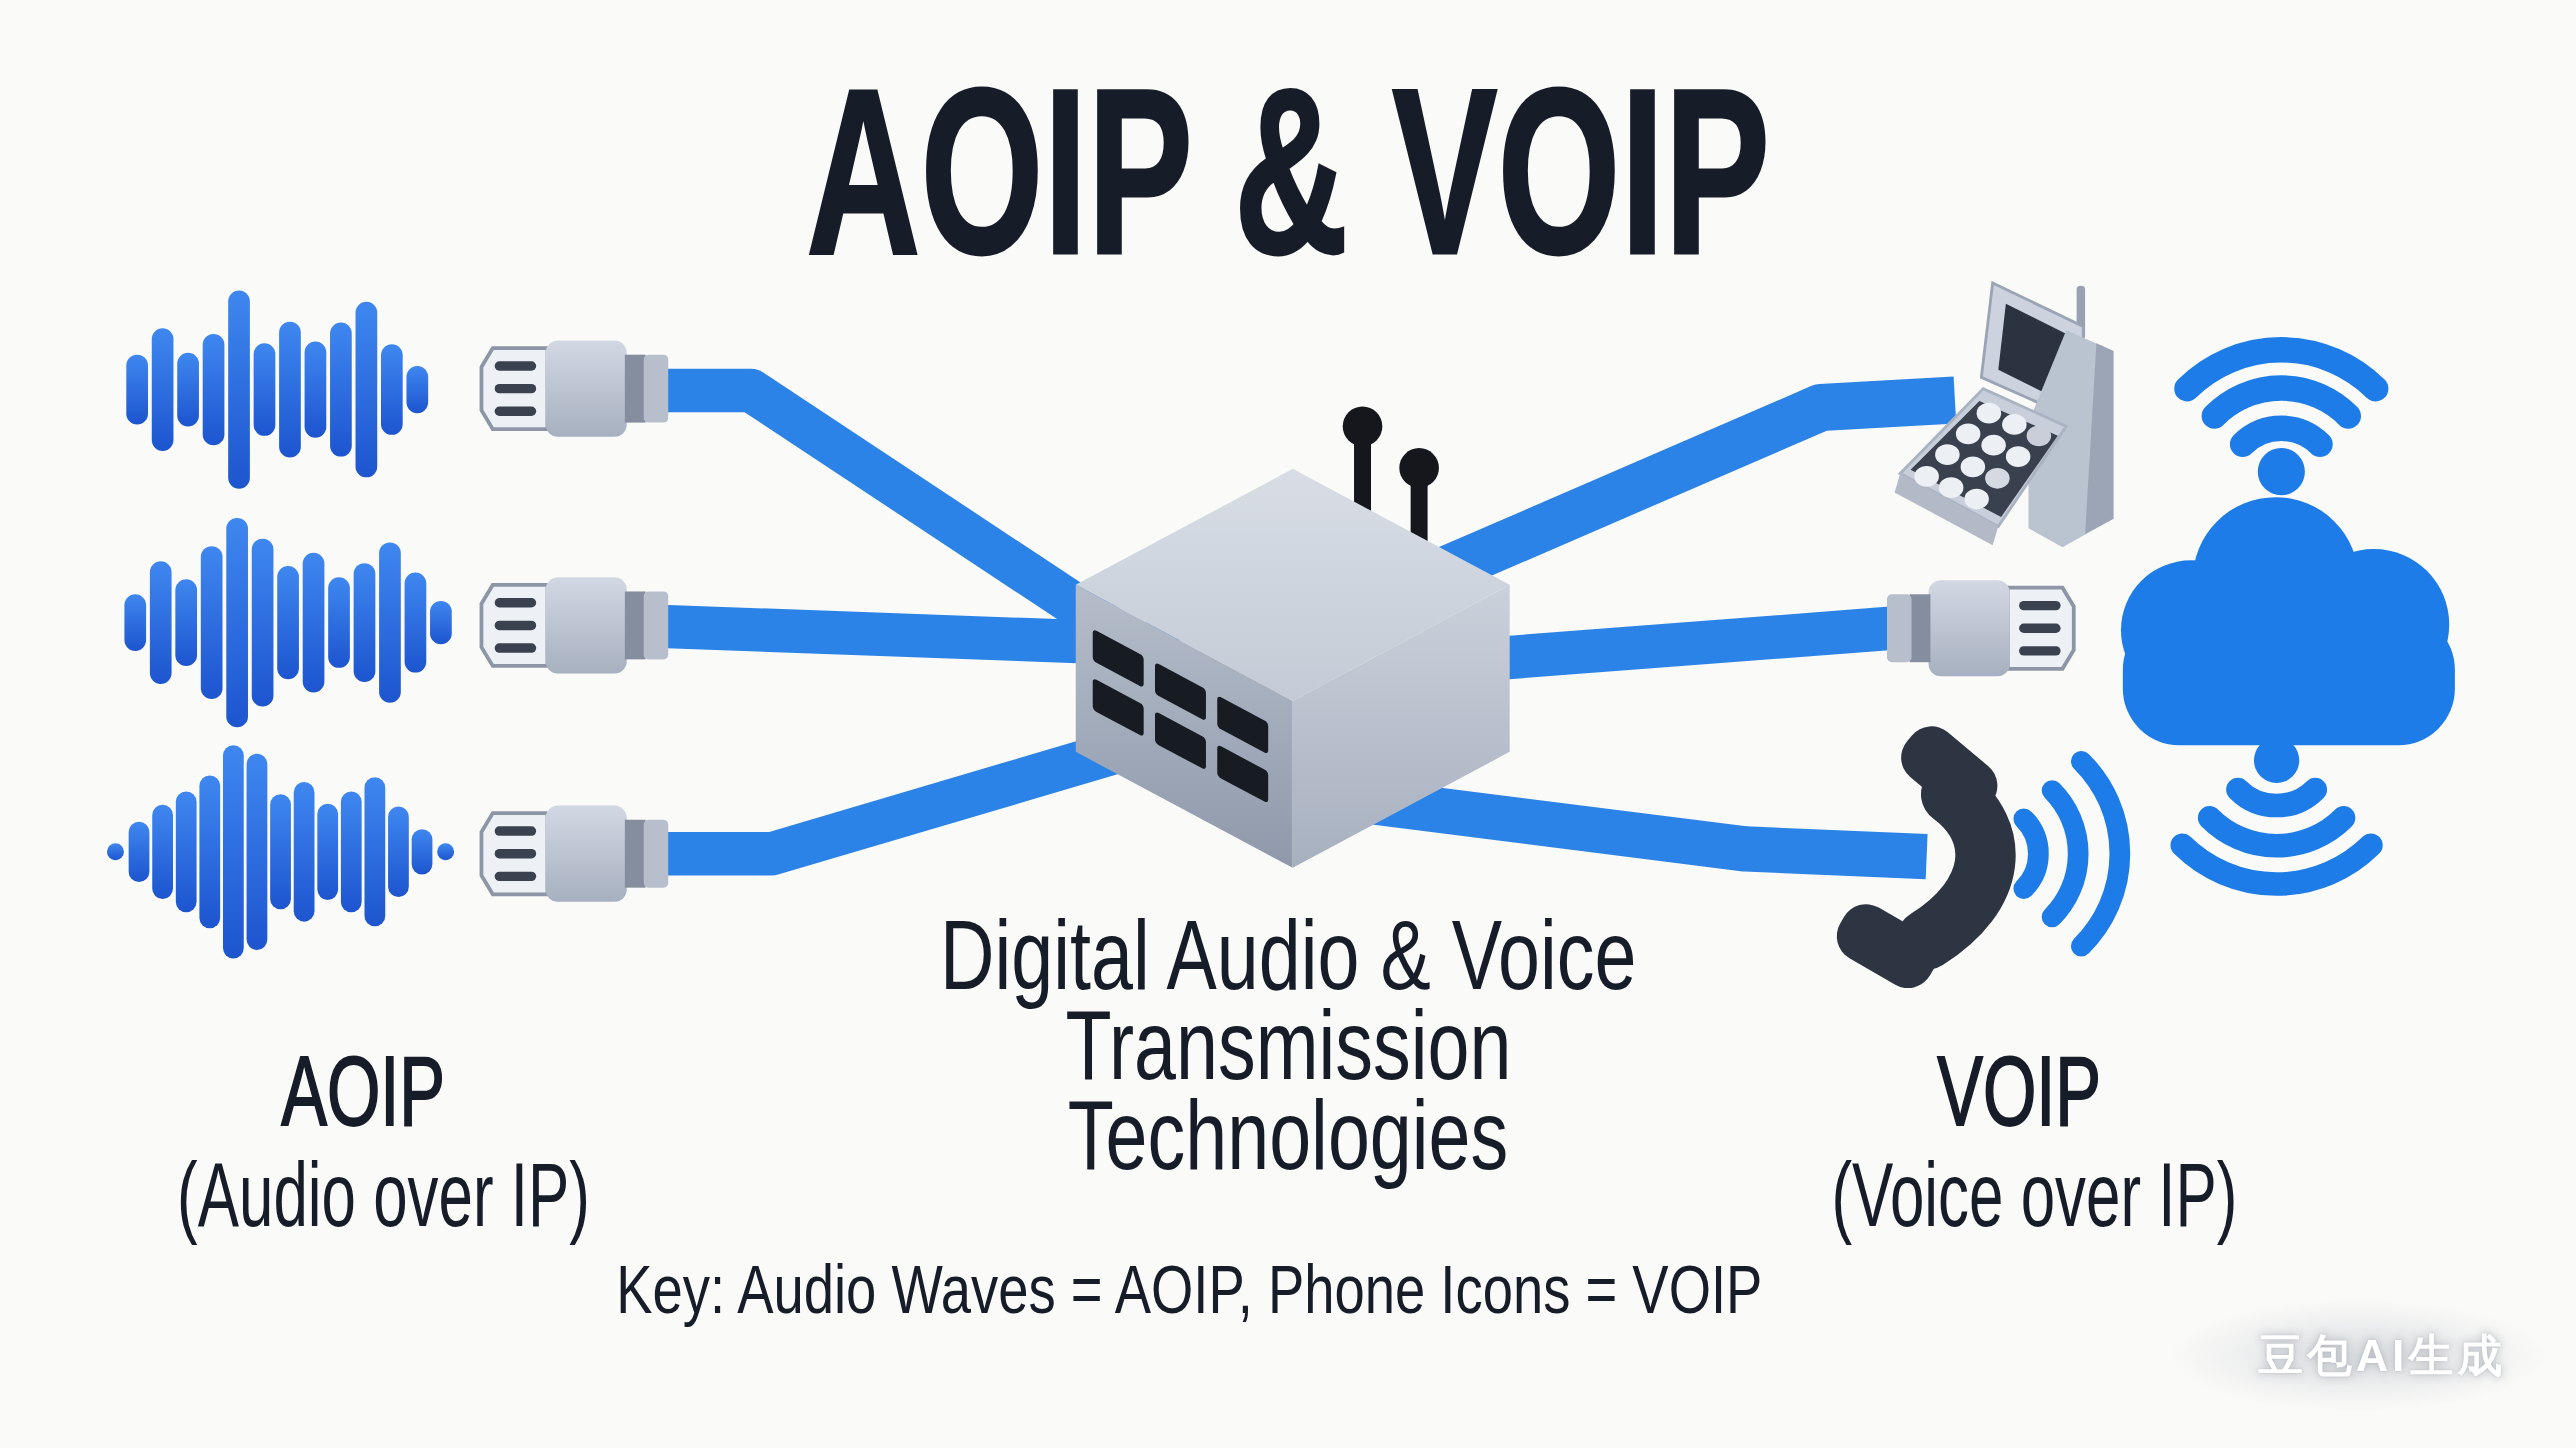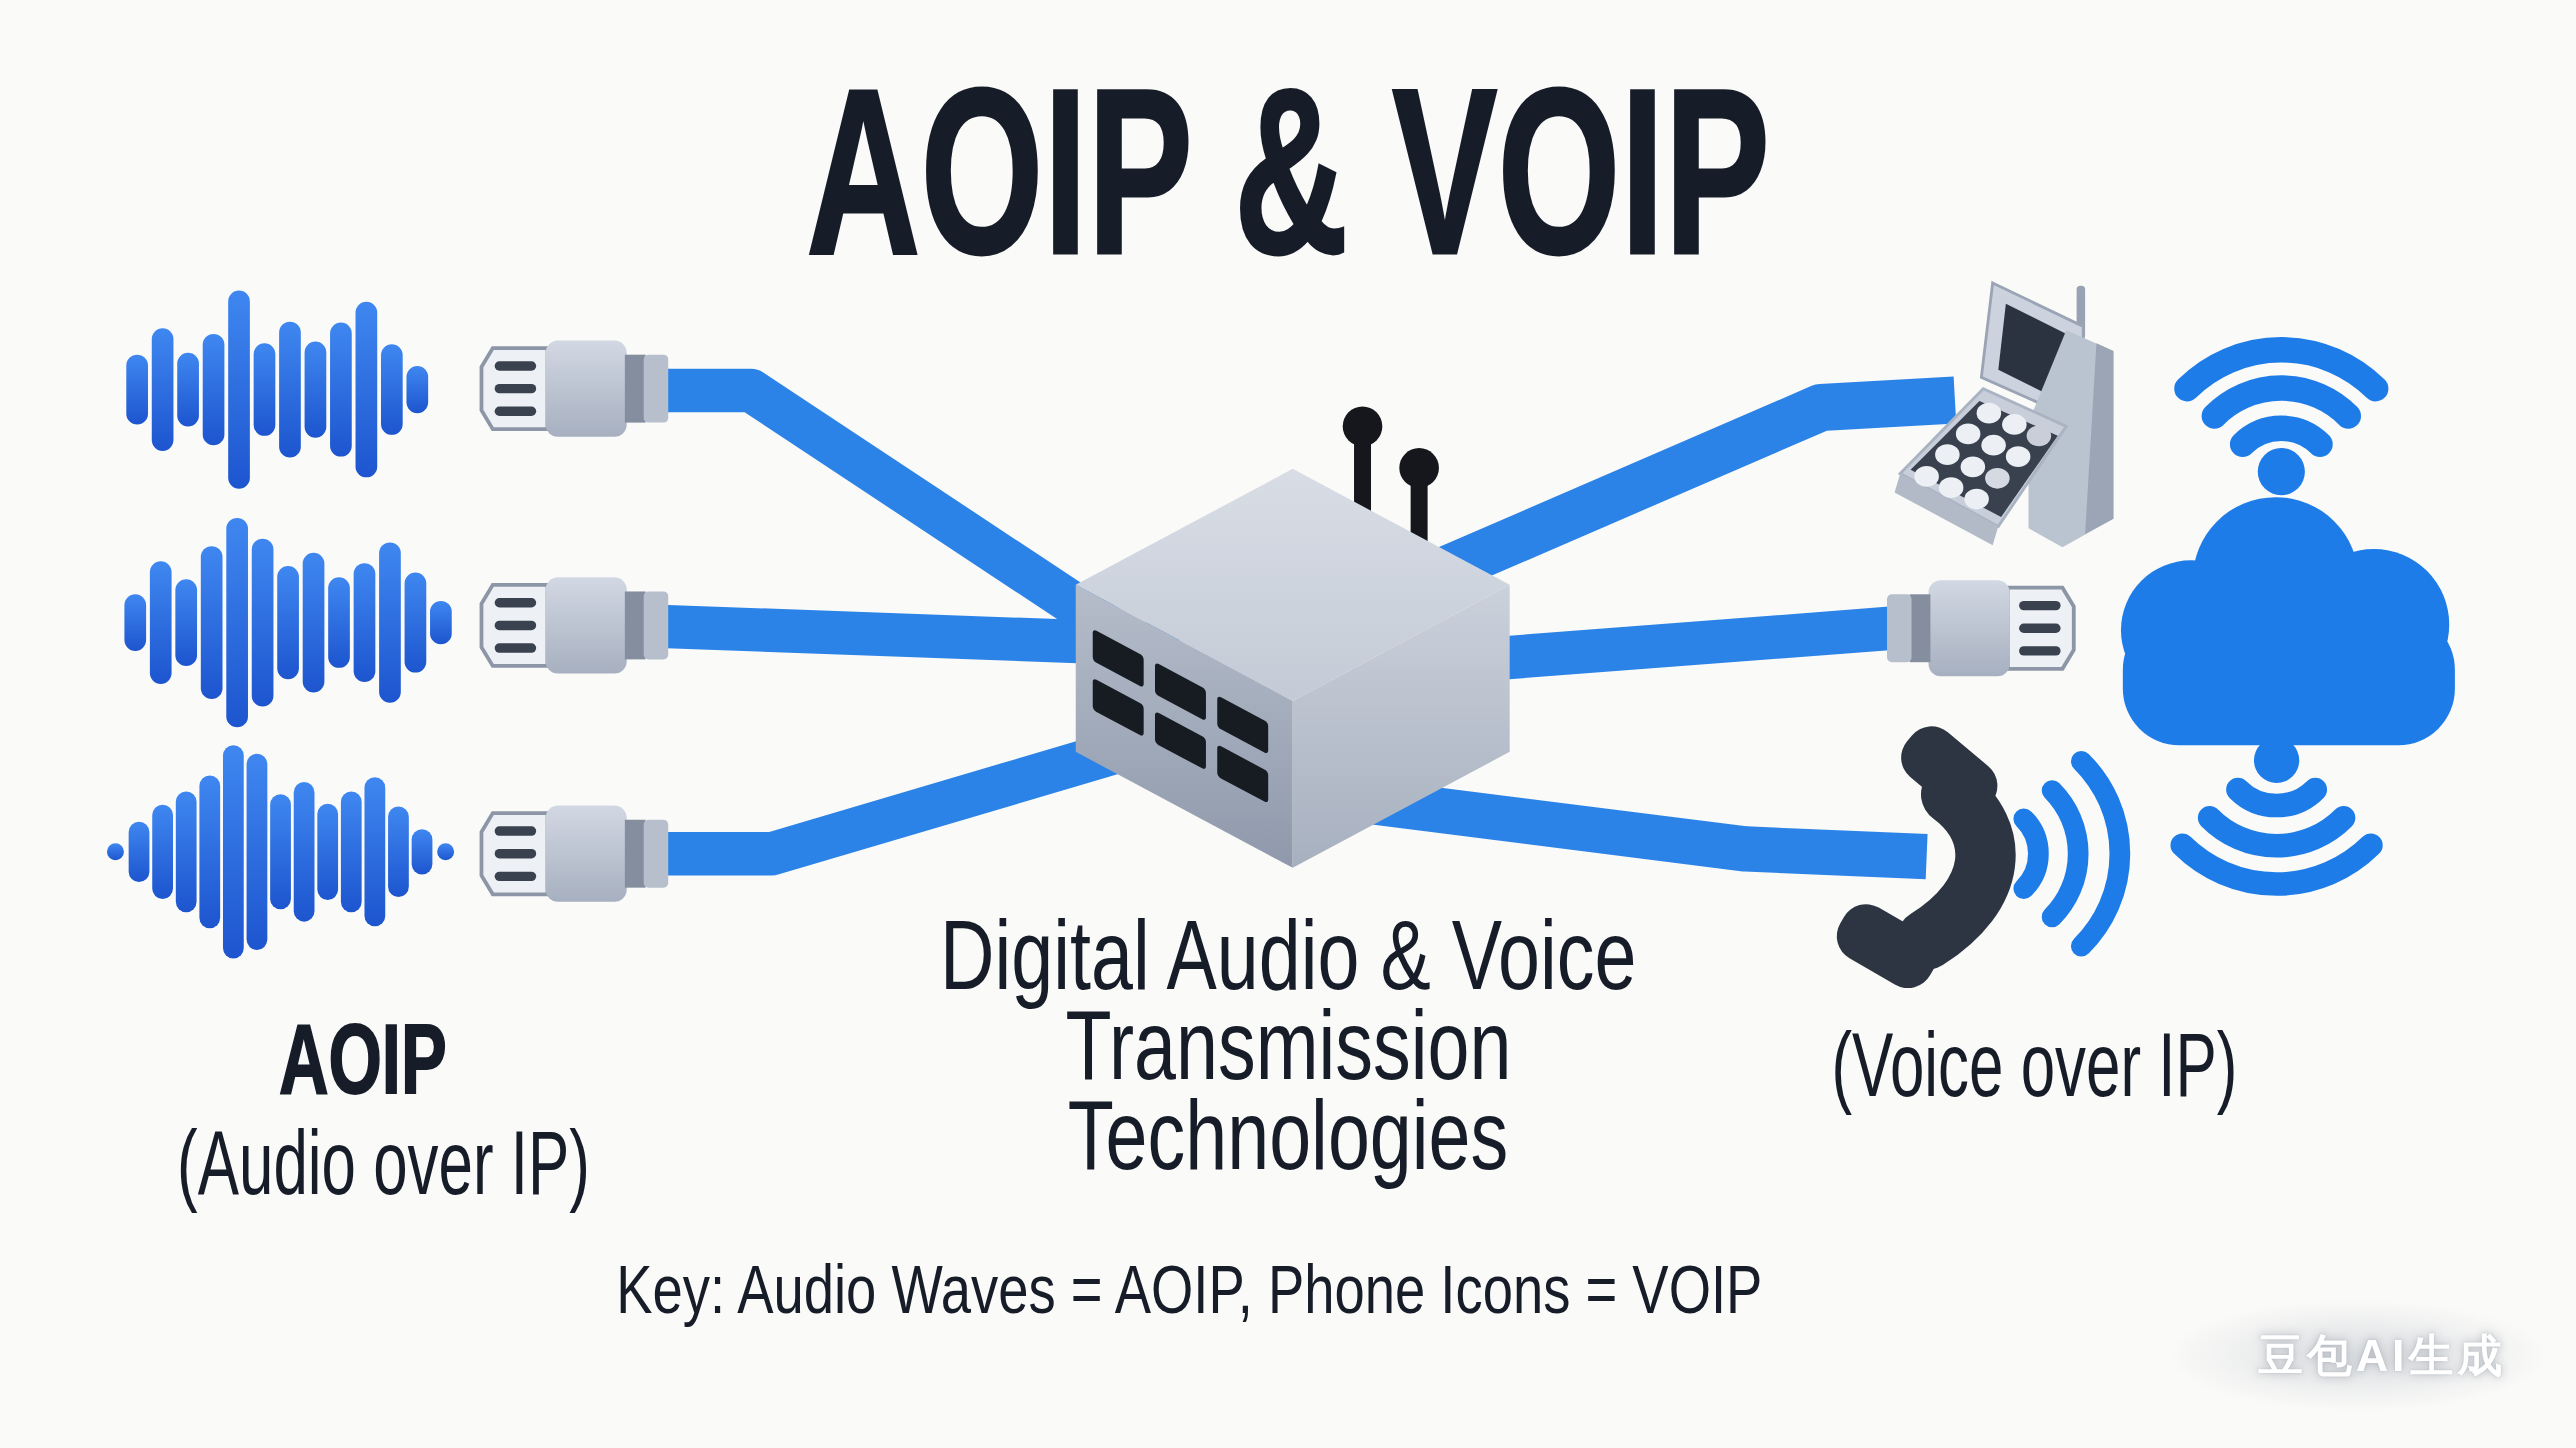--- a/index.html
+++ b/index.html
@@ -18,21 +18,21 @@
     color:var(--text-dark);
   }
   #art{position:absolute;left:0;top:0;}
   .txt{position:absolute;text-align:center;white-space:nowrap;}
   .squeeze{display:inline-block;transform-origin:50% 50%;}
   .title-line{font-size:236px;font-weight:700;letter-spacing:0px;
     -webkit-text-stroke:2.8px var(--text-dark);
     transform:scaleX(.67);line-height:1;}
   .caption{line-height:90px;font-size:98px;font-weight:400;}
   .caption .squeeze{transform:scaleX(.77);}
-  .abbr{font-size:98px;font-weight:700;-webkit-text-stroke:1.9px var(--text-dark);line-height:1;}
+  .abbr{font-size:98px;font-weight:400;-webkit-text-stroke:1.9px var(--text-dark);line-height:1;margin-top:32px;}
   .abbr .squeeze{transform:scaleX(.70);}
   .full{font-size:91px;font-weight:400;line-height:1;margin-top:9.4px;text-align:center;}
   .full .squeeze{transform:scaleX(.68);}
   .keyline{font-size:68px;font-weight:400;line-height:1;}
   .keyline .squeeze{transform:scaleX(.80);}
   #watermark-zone{
     position:absolute;right:32px;bottom:38px;padding:24.5px 38px;border-radius:28px;
     background:radial-gradient(ellipse at center, rgba(188,193,202,.50), rgba(188,193,202,0) 72%);
   }
   #watermark-text{
@@ -234,20 +234,21 @@
   <div class="txt" style="left:0;right:0;top:53px;">
     <span class="squeeze title-line">AOIP &amp; VOIP</span>
   </div>
 
   <div class="txt" style="left:80px;width:566px;top:1010px;">
     <div class="abbr"><span class="squeeze">AOIP</span></div>
     <div class="full"><span class="squeeze">(Audio over IP)</span></div>
   </div>
 
   <div class="txt" style="left:1736px;width:566px;top:1010px;">
+    <div class="abbr"><span class="squeeze">VOIP</span></div>
     <div class="full"><span class="squeeze">(Voice over IP)</span></div>
   </div>
 
   <div class="txt keyline" style="left:0;width:2378px;top:1255px;">
     <span class="squeeze">Key: Audio Waves = AOIP, Phone Icons = VOIP</span>
   </div>
 
   <div id="watermark-zone">
     <span id="watermark-text">豆包AI生成</span>
   </div>

